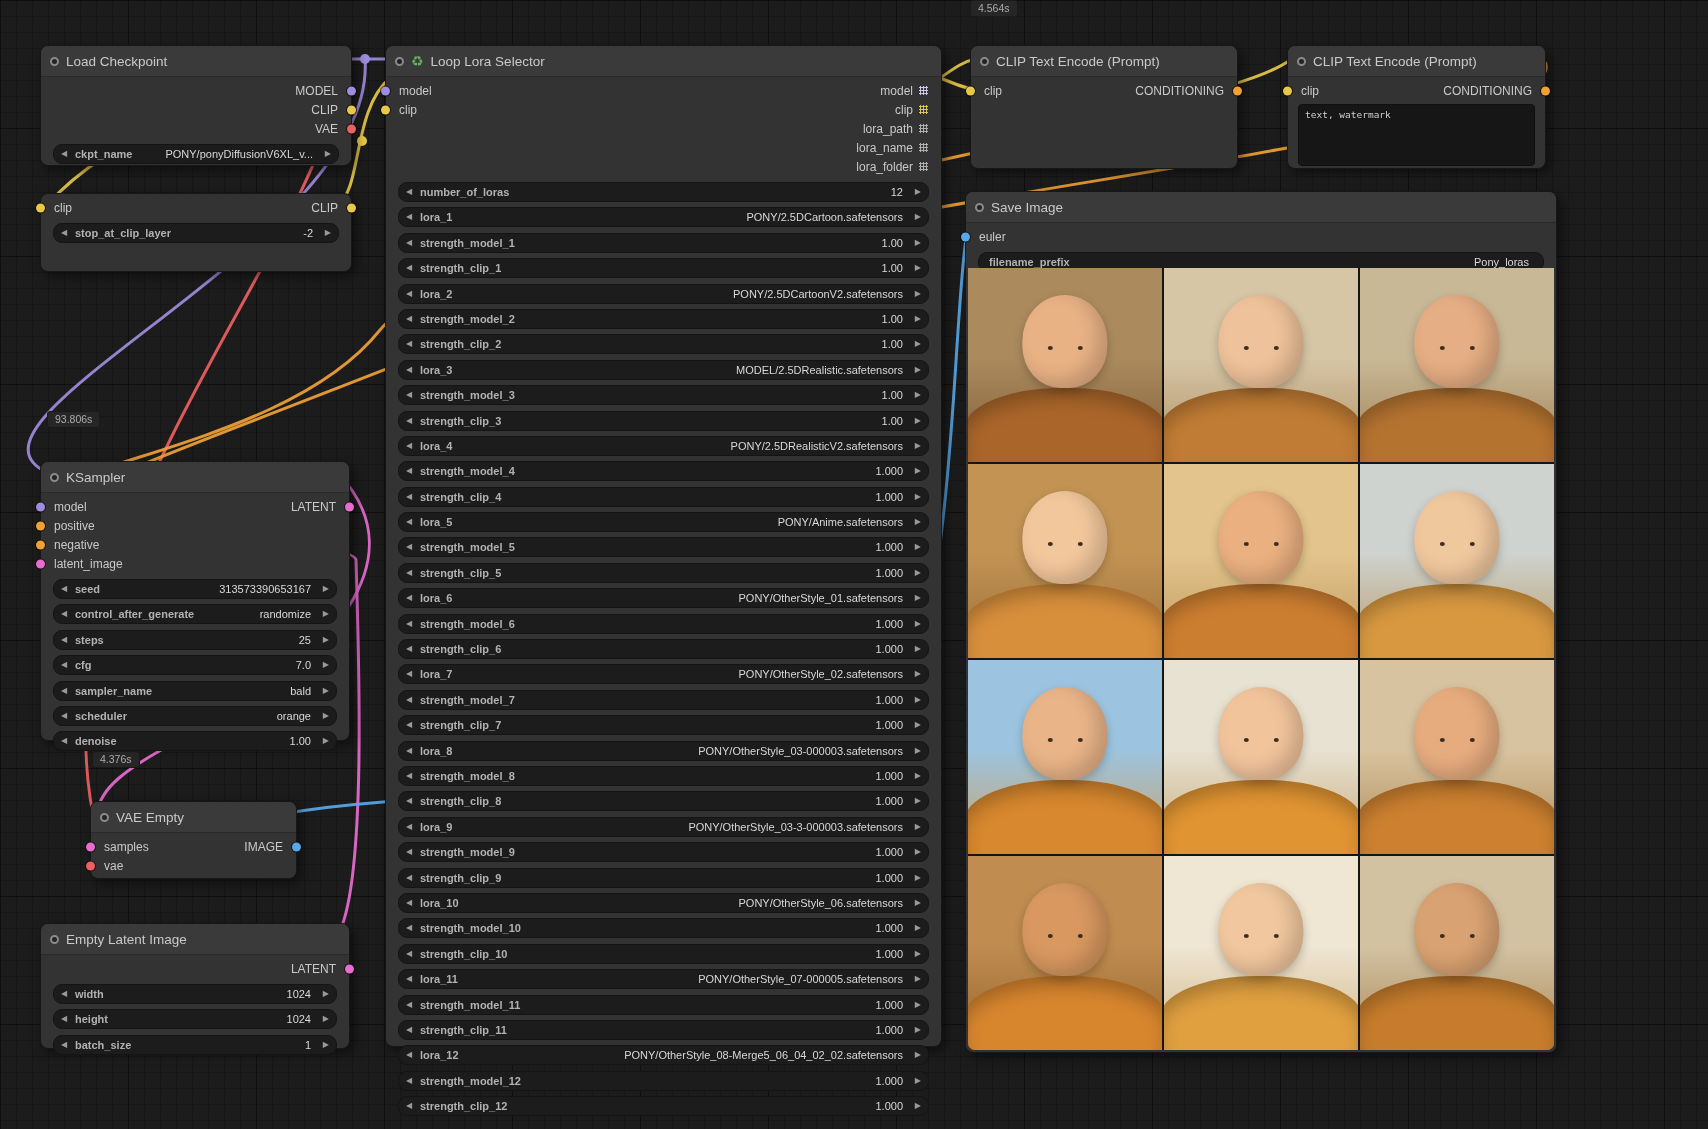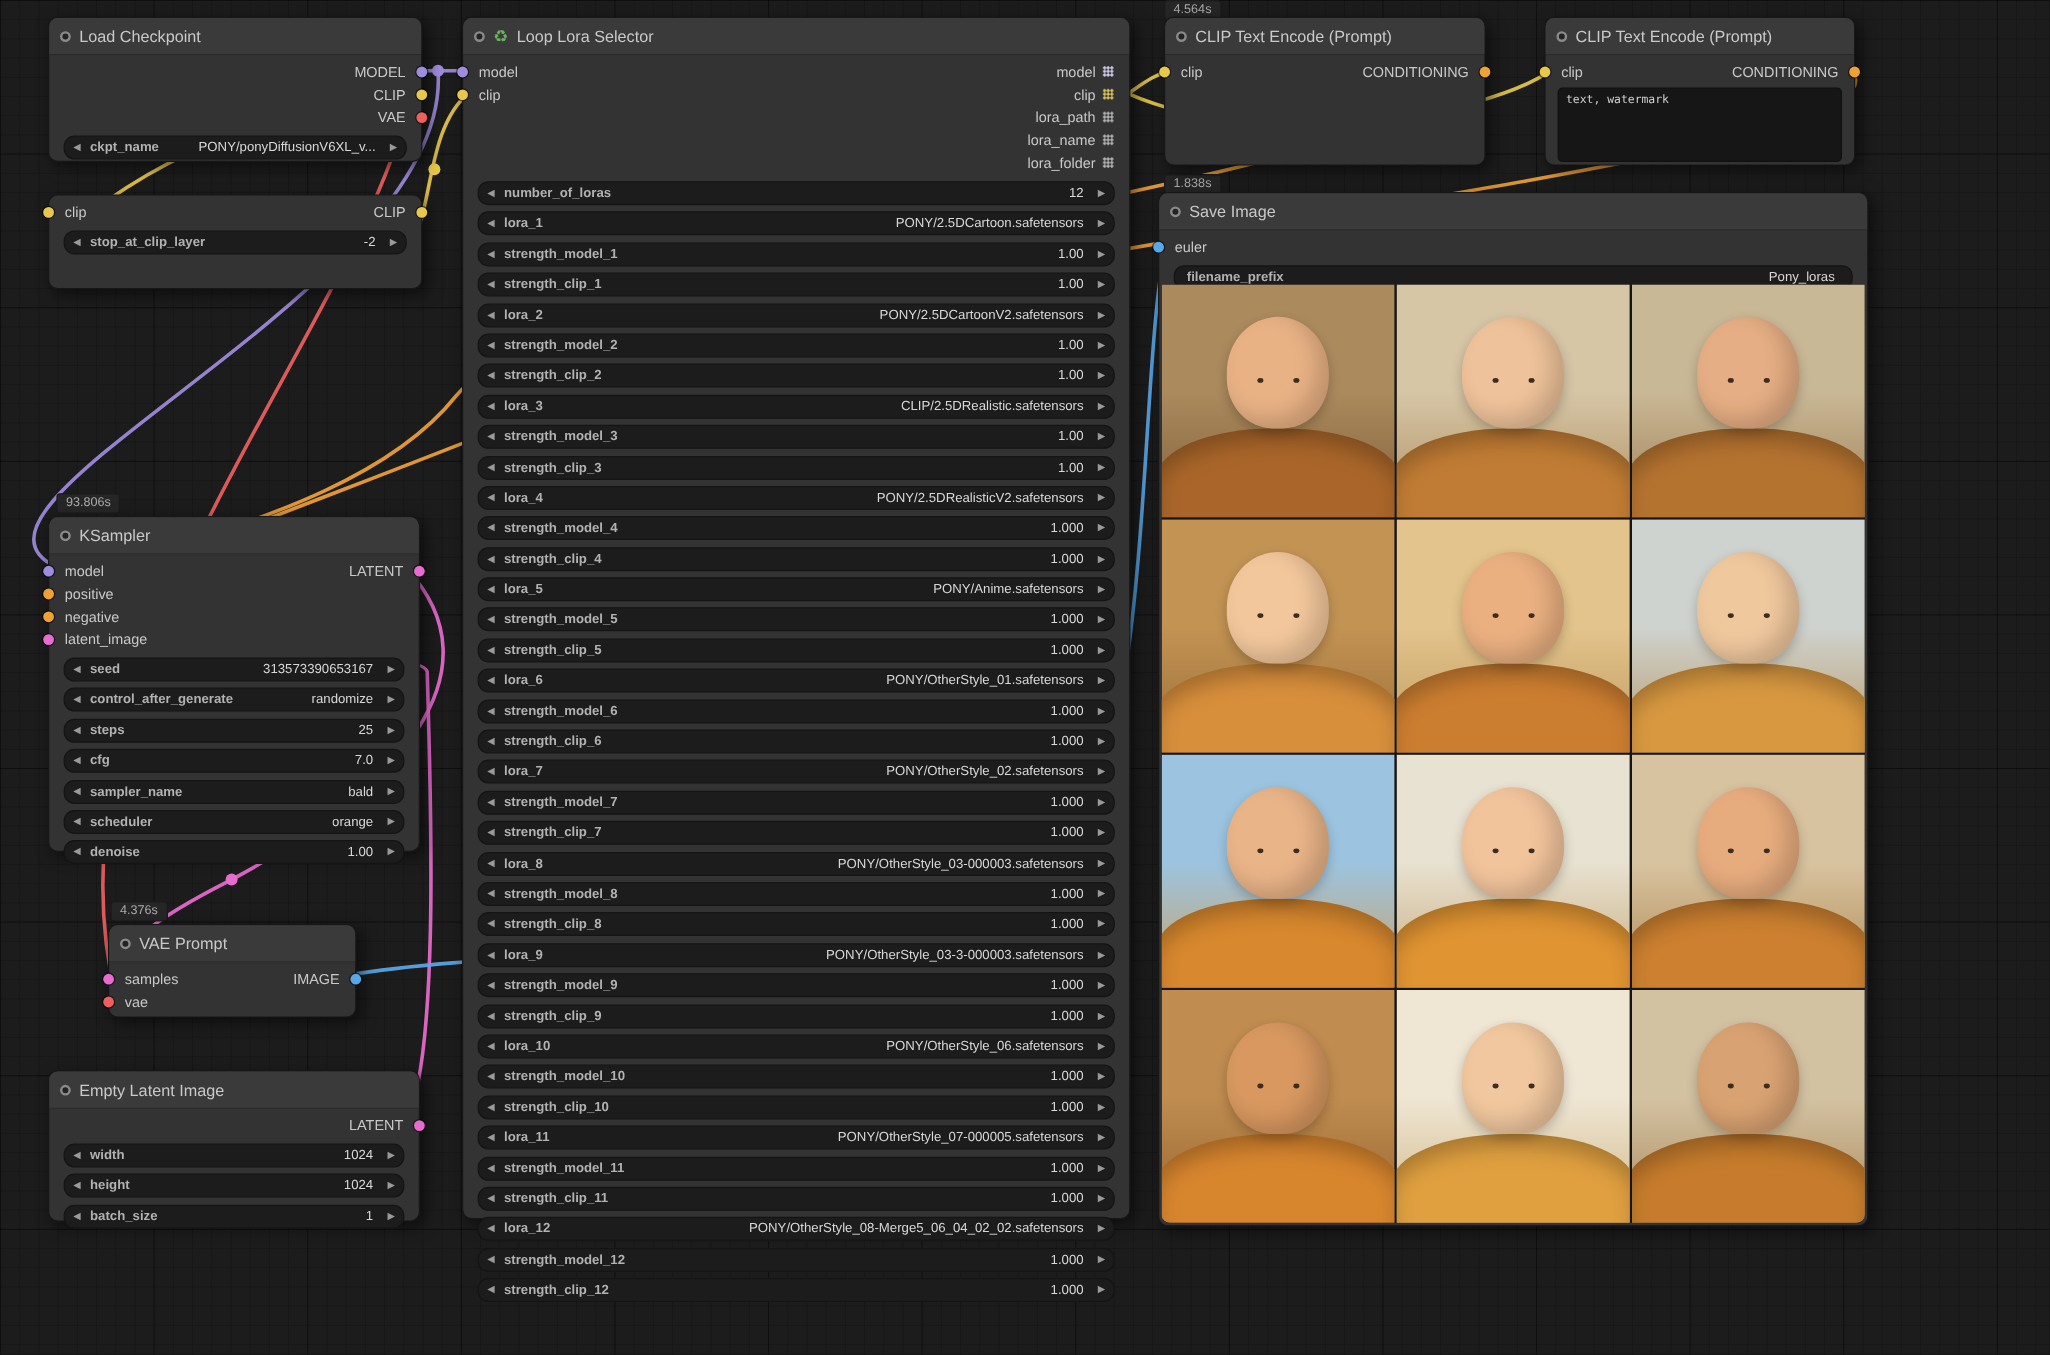--- a/index.html
+++ b/index.html
@@ -8,21 +8,21 @@
     background-image:
       linear-gradient(rgba(0,0,0,.35) 1px, transparent 1px),
       linear-gradient(90deg, rgba(0,0,0,.35) 1px, transparent 1px),
       linear-gradient(rgba(0,0,0,.18) 1px, transparent 1px),
       linear-gradient(90deg, rgba(0,0,0,.18) 1px, transparent 1px);
     background-size:128px 128px,128px 128px,16px 16px,16px 16px;
     font-family:"Liberation Sans",sans-serif;}
   .wires{position:absolute;left:0;top:0;}
   .wires path{fill:none;stroke-width:3;stroke-linecap:round;opacity:.92;}
   .node{position:absolute;background:#333333;border:1px solid #171717;border-radius:8px;
-    box-shadow:4px 4px 12px rgba(0,0,0,.5);}
+    box-shadow:4px 4px 12px rgba(0,0,0,.5);margin-top:31px;}
   .ntitle{display:flex;align-items:center;gap:7px;height:30px;padding:0 9px;background:#3a3a3a;
     border-bottom:1px solid #2a2a2a;border-radius:7px 7px 0 0;color:#c9c9c9;font-size:13.5px;white-space:nowrap;overflow:hidden;}
   .ndot{flex:none;width:9px;height:9px;border-radius:50%;background:#232323;border:2px solid #8a8a8a;box-sizing:border-box;}
   .recycle{color:#67b35f;font-size:14px;line-height:1;}
   .ports{padding-top:4px;}
   .prow{position:relative;height:19px;display:flex;align-items:center;padding:0 13px;font-size:12px;color:#c9c9c9;}
   .lab-l{margin-right:auto;}
   .lab-r{margin-left:auto;}
   .pdot{position:absolute;width:9px;height:9px;border-radius:50%;top:50%;transform:translateY(-50%);
     box-shadow:0 0 0 1px rgba(0,0,0,.55);}
@@ -196,21 +196,21 @@
           <span class="wlabel">denoise</span>
           <span class="wvalue">1.00</span>
           <span class="warr">▶</span>
         </div>
       </div>
   </div>
 
   <div class="node" style="left:90px;top:770px;width:205px;height:76px">
     <div class="ntitle">
       <span class="ndot"></span>
-      <span>VAE Prompt</span>
+      <span>VAE Empty</span>
     </div>
     <div class="ports">
       <div class="prow">
         <span class="pdot in" style="background: rgb(232, 107, 208);"></span>
         <span class="lab-l">samples</span>
         <span class="lab-r">IMAGE</span>
         <span class="pdot out" style="background: rgb(88, 168, 232);"></span>
       </div>
       <div class="prow">
         <span class="pdot in" style="background: rgb(238, 95, 95);"></span>
@@ -323,21 +323,21 @@
         </div>
         <div class="widget">
           <span class="warr">◀</span>
           <span class="wlabel">strength_clip_2</span>
           <span class="wvalue">1.00</span>
           <span class="warr">▶</span>
         </div>
         <div class="widget">
           <span class="warr">◀</span>
           <span class="wlabel">lora_3</span>
-          <span class="wvalue">CLIP/2.5DRealistic.safetensors</span>
+          <span class="wvalue">MODEL/2.5DRealistic.safetensors</span>
           <span class="warr">▶</span>
         </div>
         <div class="widget">
           <span class="warr">◀</span>
           <span class="wlabel">strength_model_3</span>
           <span class="wvalue">1.00</span>
           <span class="warr">▶</span>
         </div>
         <div class="widget">
           <span class="warr">◀</span>

